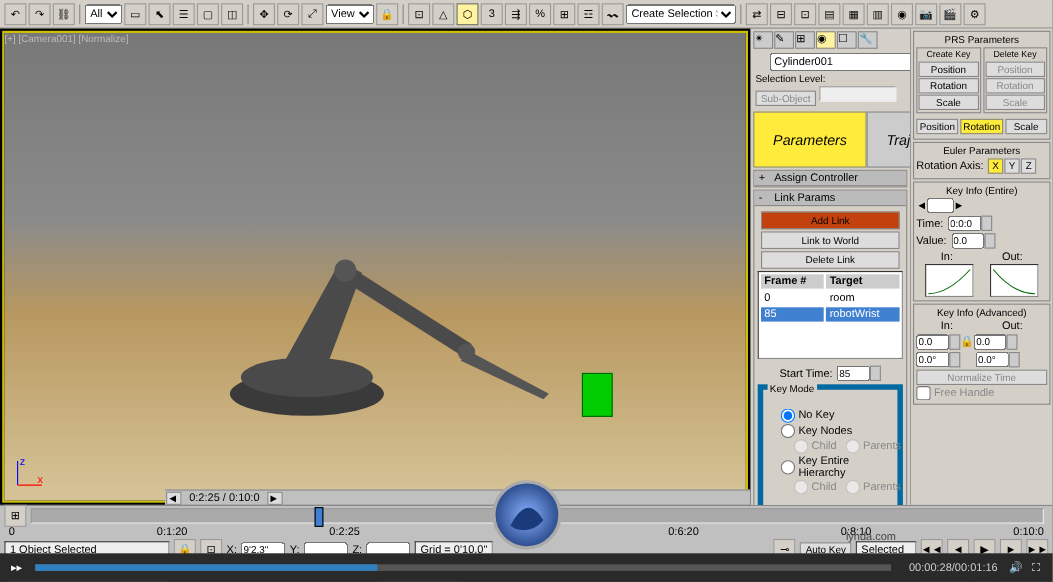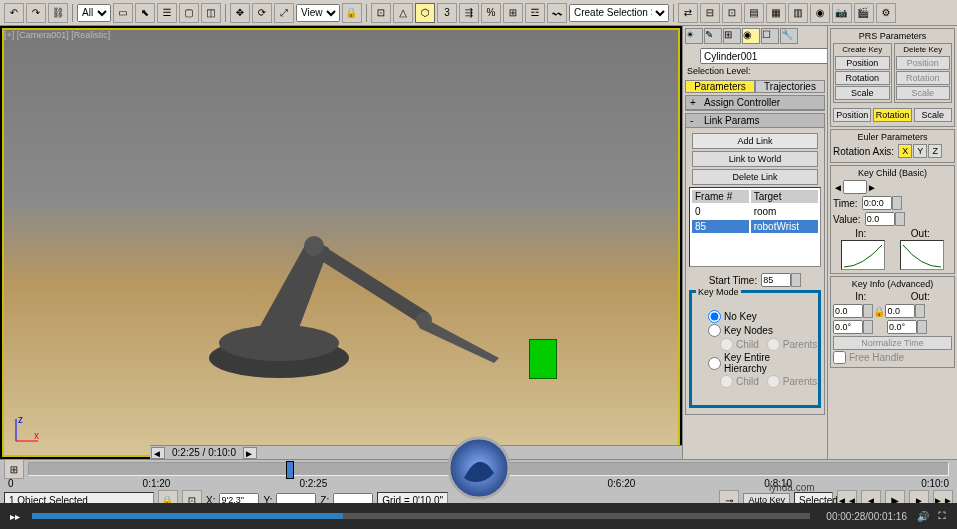--- a/index.html
+++ b/index.html
@@ -23,40 +23,40 @@
 .panel-far { width: 130px; background: #d4d0c8; border-left: 1px solid #888; overflow-y: auto; }
 .panel-tabs { display: flex; padding: 2px; gap: 1px; }
 .ptab { width: 18px; height: 16px; background: #ccc; border: 1px solid #888; }
 .ptab.active { background: #fff3a0; }
 .name-field { display: flex; margin: 2px; padding-left: 15px; }
 .name-field input { flex: 1; height: 16px; font-size: 10px; padding: 0 2px; }
 .color-swatch { width: 16px; height: 16px; background: #00cc00; border: 1px inset; }
 .sel-level { margin: 2px 4px; font-size: 9px; }
 .sel-combo { width: 70px; height: 14px; background: #eee; border: 1px inset; display: inline-block; }
 .param-tabs { display: flex; margin: 4px 2px 0; }
-.param-tab { flex: 1; text-align: center; padding: 0; background: #ccc; border: 1px solid #888; font-size: 10px; cursor: pointer; }
+.param-tab { flex: 1; text-align: center; padding: 17px; background: #ccc; border: 1px solid #888; font-size: 13px; cursor: pointer; font-style: italic; }
 .param-tab.active { background: #ffeb3b; }
 .rollout { margin: 2px; border: 1px solid #888; }
 .rollout-hdr { background: #bbb; padding: 1px 4px; font-size: 9px; border-bottom: 1px solid #888; display: flex; }
 .rollout-hdr .pm { width: 10px; margin-right: 4px; }
 .rollout-body { padding: 3px; }
 .btn-wide { display: block; width: 95%; margin: 2px auto; padding: 2px; text-align: center; border: 1px solid #888; background: #ddd; font-size: 9px; cursor: pointer; }
-.btn-wide.yellow { background: #e5e5e5; }
+.btn-wide.yellow { background: #c2410c; }
 .link-table { width: 100%; font-size: 9px; }
-.link-table th { text-align: left; background: #ccc; font-weight: normal; padding: 1px 3px; }
+.link-table th { text-align: left; background: #ccc; font-weight: bold; padding: 1px 3px; }
 .link-table td { padding: 1px 3px; }
 .link-table tr.sel td { background: #4080d0; color: #fff; }
 .link-list-box { height: 80px; border: 1px inset #888; background: #fff; overflow: auto; }
 .spinner-row { display: flex; align-items: center; margin: 2px 0; font-size: 9px; }
 .spinner-row label { margin-right: 4px; }
 .spinner-row input { width: 30px; height: 14px; font-size: 9px; }
 .spin-arrows { width: 10px; height: 14px; background: #ccc; border: 1px solid #888; }
 .radio-row { display: flex; align-items: center; font-size: 9px; margin: 1px 0; }
 .radio-row input { margin-right: 3px; }
-.group-box { border: 3px solid #0369a1; margin: 3px 0; padding: 16px; position: relative; }
+.group-box { border: 5px solid #0369a1; margin: 3px 0; padding: 16px; position: relative; }
 .group-box legend { font-size: 9px; position: absolute; top: -6px; left: 4px; background: #d4d0c8; padding: 0 2px; }
 .prs-group { border: 1px solid #888; margin: 2px; padding: 2px; }
 .prs-title { font-size: 9px; text-align: center; margin-bottom: 2px; }
 .prs-row { display: flex; gap: 2px; margin: 1px 0; }
 .prs-col { flex: 1; border: 1px solid #888; padding: 1px; }
 .prs-sub { font-size: 8px; text-align: center; margin-bottom: 2px; }
 .prs-btn { display: block; width: 100%; padding: 1px; text-align: center; background: #ddd; border: 1px solid #888; font-size: 9px; margin: 1px 0; cursor: pointer; }
 .prs-btn.dis { color: #888; }
 .prs-btn.active { background: #ffeb3b; }
 .axis-btns { display: flex; gap: 1px; }
@@ -121,21 +121,21 @@
   <div class="tb-btn">▥</div>
   <div class="tb-btn">◉</div>
   <div class="tb-btn">📷</div>
   <div class="tb-btn">🎬</div>
   <div class="tb-btn">⚙</div>
 </div>
 
 <div class="main">
 
   <div class="viewport-area">
-    <div class="viewport-label">[+] [Camera001] [Realistic]</div>
+    <div class="viewport-label">[+] [Camera001] [Normalize]</div>
     <div class="viewport-canvas">
       <div class="vp-bg">
         <svg class="robot-svg" viewBox="0 0 360 240">
           <ellipse cx="100" cy="200" rx="70" ry="20" fill="#3a3a3a"></ellipse>
           <ellipse cx="100" cy="185" rx="60" ry="18" fill="#4a4a4a"></ellipse>
           <path d="M80 170 L120 170 L150 90 L130 80 Z" fill="#4a4a4a"></path>
           <path d="M140 85 L250 155 L240 165 L130 95 Z" fill="#4a4a4a"></path>
           <path d="M245 160 L320 200 L315 205 L240 170 Z" fill="#555"></path>
           <circle cx="135" cy="88" r="10" fill="#555"></circle>
           <circle cx="245" cy="162" r="8" fill="#555"></circle>
@@ -165,20 +165,24 @@
       <div class="ptab">⊞</div>
       <div class="ptab active">◉</div>
       <div class="ptab">☐</div>
       <div class="ptab">🔧</div>
     </div>
     <div class="name-field">
       <input type="text" value="Cylinder001" style="">
       <div class="color-swatch"></div>
     </div>
     <div class="sel-level">Selection Level:</div>
+    <div class="sel-level">
+      <span class="prs-btn dis" style="display:inline-block;width:55px">Sub-Object</span>
+      <span class="sel-combo"></span>
+    </div>
     <div class="param-tabs">
       <div class="param-tab active">Parameters</div>
       <div class="param-tab">Trajectories</div>
     </div>
     <div class="rollout">
       <div class="rollout-hdr">
           <span class="pm">+</span>
           <span>Assign Controller</span>
         </div>
     </div>
@@ -275,21 +279,21 @@
           <label>Rotation Axis:</label>
         <div class="axis-btns">
           <div class="axis-btn active">X</div>
           <div class="axis-btn">Y</div>
           <div class="axis-btn">Z</div>
         </div>
       </div>
     </div>
 
     <div class="prs-group">
-      <div class="prs-title">Key Child (Basic)</div>
+      <div class="prs-title">Key Info (Entire)</div>
       <div class="spinner-row">
           <span>◄</span>
           <input type="text" style="width: 24px;">
           <span>►</span>
         </div>
       <div class="spinner-row">
           <label>Time:</label>
           <input type="text" value="0:0:0" style="">
           <div class="spin-arrows"></div>
         </div>
@@ -364,21 +368,21 @@
     <span>X:</span>
       <input class="coord-input" value="9'2.3&quot;" style="">
     <span>Y:</span>
       <input class="coord-input" value="" style="">
     <span>Z:</span>
       <input class="coord-input" value="" style="">
     <div class="status-field">Grid = 0'10.0"</div>
     <div style="flex:1"></div>
     <div class="tb-btn">⊸</div>
     <div class="bot-btn">Auto Key</div>
-    <div class="status-field" style="width:39px">Selected</div>
+    <div class="status-field" style="width:55px">Selected</div>
     <div class="tb-btn">◄◄</div>
     <div class="tb-btn">◄</div>
     <div class="tb-btn">▶</div>
     <div class="tb-btn">►</div>
     <div class="tb-btn">►►</div>
   </div>
   <div class="status-row" style="margin-top:-2px">
     <div class="status-field" style="width:150px">Select Link Target Object</div>
     <div style="width:180px"></div>
     <div class="status-field" style="width:80px">Add Time Tag</div>

